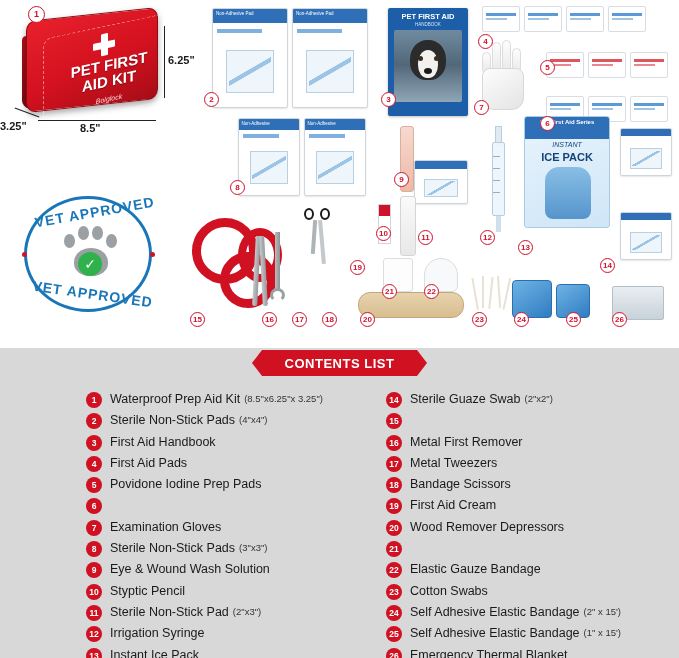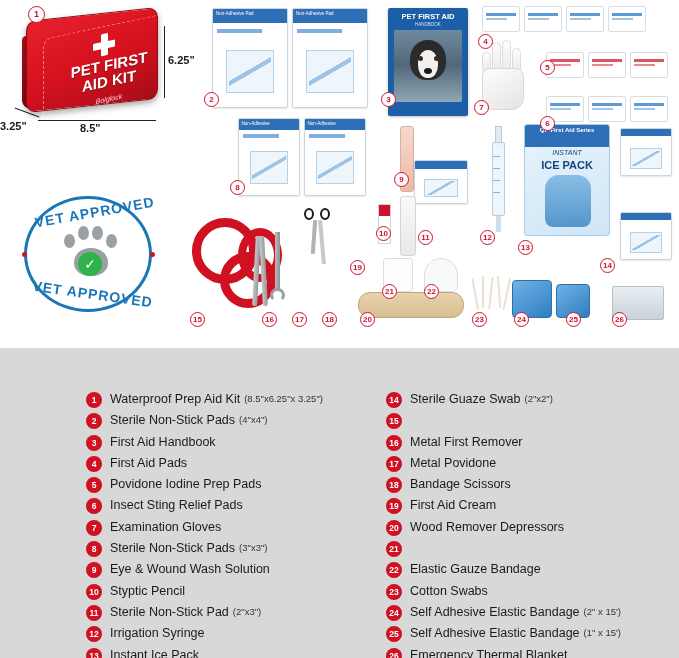--- a/index.html
+++ b/index.html
@@ -129,21 +129,21 @@
   .finger { position:absolute; width:9px; border-radius:5px; background:linear-gradient(180deg,#fdfdfd,#e8e8e8); border:1px solid #dcdcdc; }
 
   
   #syringe { position:absolute; left:487px; top:126px; width:22px; height:110px; }
   #syr-barrel { position:absolute; left:5px; top:16px; width:13px; height:74px; background:rgba(235,245,252,.9); border:1px solid #b7cede; border-radius:2px;}
   #syr-plunger { position:absolute; left:8px; top:0px; width:7px; height:20px; background:#dfeaf2; border:1px solid #b7cede;}
   #syr-tip { position:absolute; left:9px; top:90px; width:5px; height:16px; background:#cfe0ec; }
   .syr-tick { position:absolute; left:6px; width:7px; height:1px; background:#8fb2cb; }
 
   
-  #icepack { position:absolute; left:524px; top:124px; width:86px; height:112px;
+  #icepack { position:absolute; left:524px; top:116px; width:86px; height:112px;
     background:linear-gradient(160deg,#e8f4fc,#cfe6f7); border:1px solid #a9cce4; border-radius:3px; overflow:hidden;}
   #ice-top { position:absolute; left:0; top:0; width:100%; height:22px; background:#2e6fb7; }
   #ice-t1 { position:absolute; left:0; top:2px; width:100%; text-align:center; color:#fff; font-size:6px; font-weight:bold;}
   #ice-t2 { position:absolute; left:0; top:24px; width:100%; text-align:center; color:#12437a; font-size:7px; font-style:italic;}
   #ice-t3 { position:absolute; left:0; top:34px; width:100%; text-align:center; color:#12437a; font-size:11px; font-weight:bold;}
   #ice-hand { position:absolute; left:20px; top:50px; width:46px; height:52px;
      background:linear-gradient(180deg,#7ab6e2,#3f86c4); border-radius:14px 14px 8px 8px; opacity:.85;}
 
   
   #leash { position:absolute; left:186px; top:206px; width:118px; height:118px; }
@@ -438,20 +438,21 @@
   <div class="badge sm" style="left:514px; top:312px;">24</div>
   <div class="bandroll" style="left:556px; top:284px; width:34px; height:34px;"></div>
   <div class="badge sm" style="left:566px; top:312px;">25</div>
 
   <div id="blanket"></div>
   <div class="badge sm" style="left:612px; top:312px;">26</div>
 
 </div>
 
 <div id="list-area">
+  <div id="contents-banner">CONTENTS LIST</div>
 
   <div class="col" id="col-left">
     <div class="lrow">
         <span class="lnum">1</span>
         <span class="ltext">Waterproof Prep Aid Kit</span>
         <span class="lsmall" style="margin-left:4px; margin-top:3px;">(8.5"x6.25"x 3.25")</span>
       </div>
     <div class="lrow">
         <span class="lnum">2</span>
         <span class="ltext">Sterile Non-Stick Pads</span>
@@ -467,21 +468,20 @@
         <span class="ltext">First  Aid Pads</span>
         <span class="lsmall" style="margin-left:4px; margin-top:3px;"></span>
       </div>
     <div class="lrow">
         <span class="lnum">5</span>
         <span class="ltext">Povidone Iodine Prep Pads</span>
         <span class="lsmall" style="margin-left:4px; margin-top:3px;"></span>
       </div>
     <div class="lrow">
         <span class="lnum">6</span>
-        <span class="ltext">Insect Sting Relief Pads</span>
         <span class="lsmall" style="margin-left:4px; margin-top:3px;"></span>
       </div>
     <div class="lrow">
         <span class="lnum">7</span>
         <span class="ltext">Examination Gloves</span>
         <span class="lsmall" style="margin-left:4px; margin-top:3px;"></span>
       </div>
     <div class="lrow">
         <span class="lnum">8</span>
         <span class="ltext">Sterile Non-Stick Pads</span>
@@ -524,21 +524,21 @@
         <span class="lnum">15</span>
         <span class="lsmall" style="margin-left:4px; margin-top:3px;"></span>
       </div>
     <div class="lrow">
         <span class="lnum">16</span>
         <span class="ltext">Metal First Remover</span>
         <span class="lsmall" style="margin-left:4px; margin-top:3px;"></span>
       </div>
     <div class="lrow">
         <span class="lnum">17</span>
-        <span class="ltext">Metal Povidone</span>
+        <span class="ltext">Metal Tweezers</span>
         <span class="lsmall" style="margin-left:4px; margin-top:3px;"></span>
       </div>
     <div class="lrow">
         <span class="lnum">18</span>
         <span class="ltext">Bandage Scissors</span>
         <span class="lsmall" style="margin-left:4px; margin-top:3px;"></span>
       </div>
     <div class="lrow">
         <span class="lnum">19</span>
         <span class="ltext">First  Aid  Cream</span>

